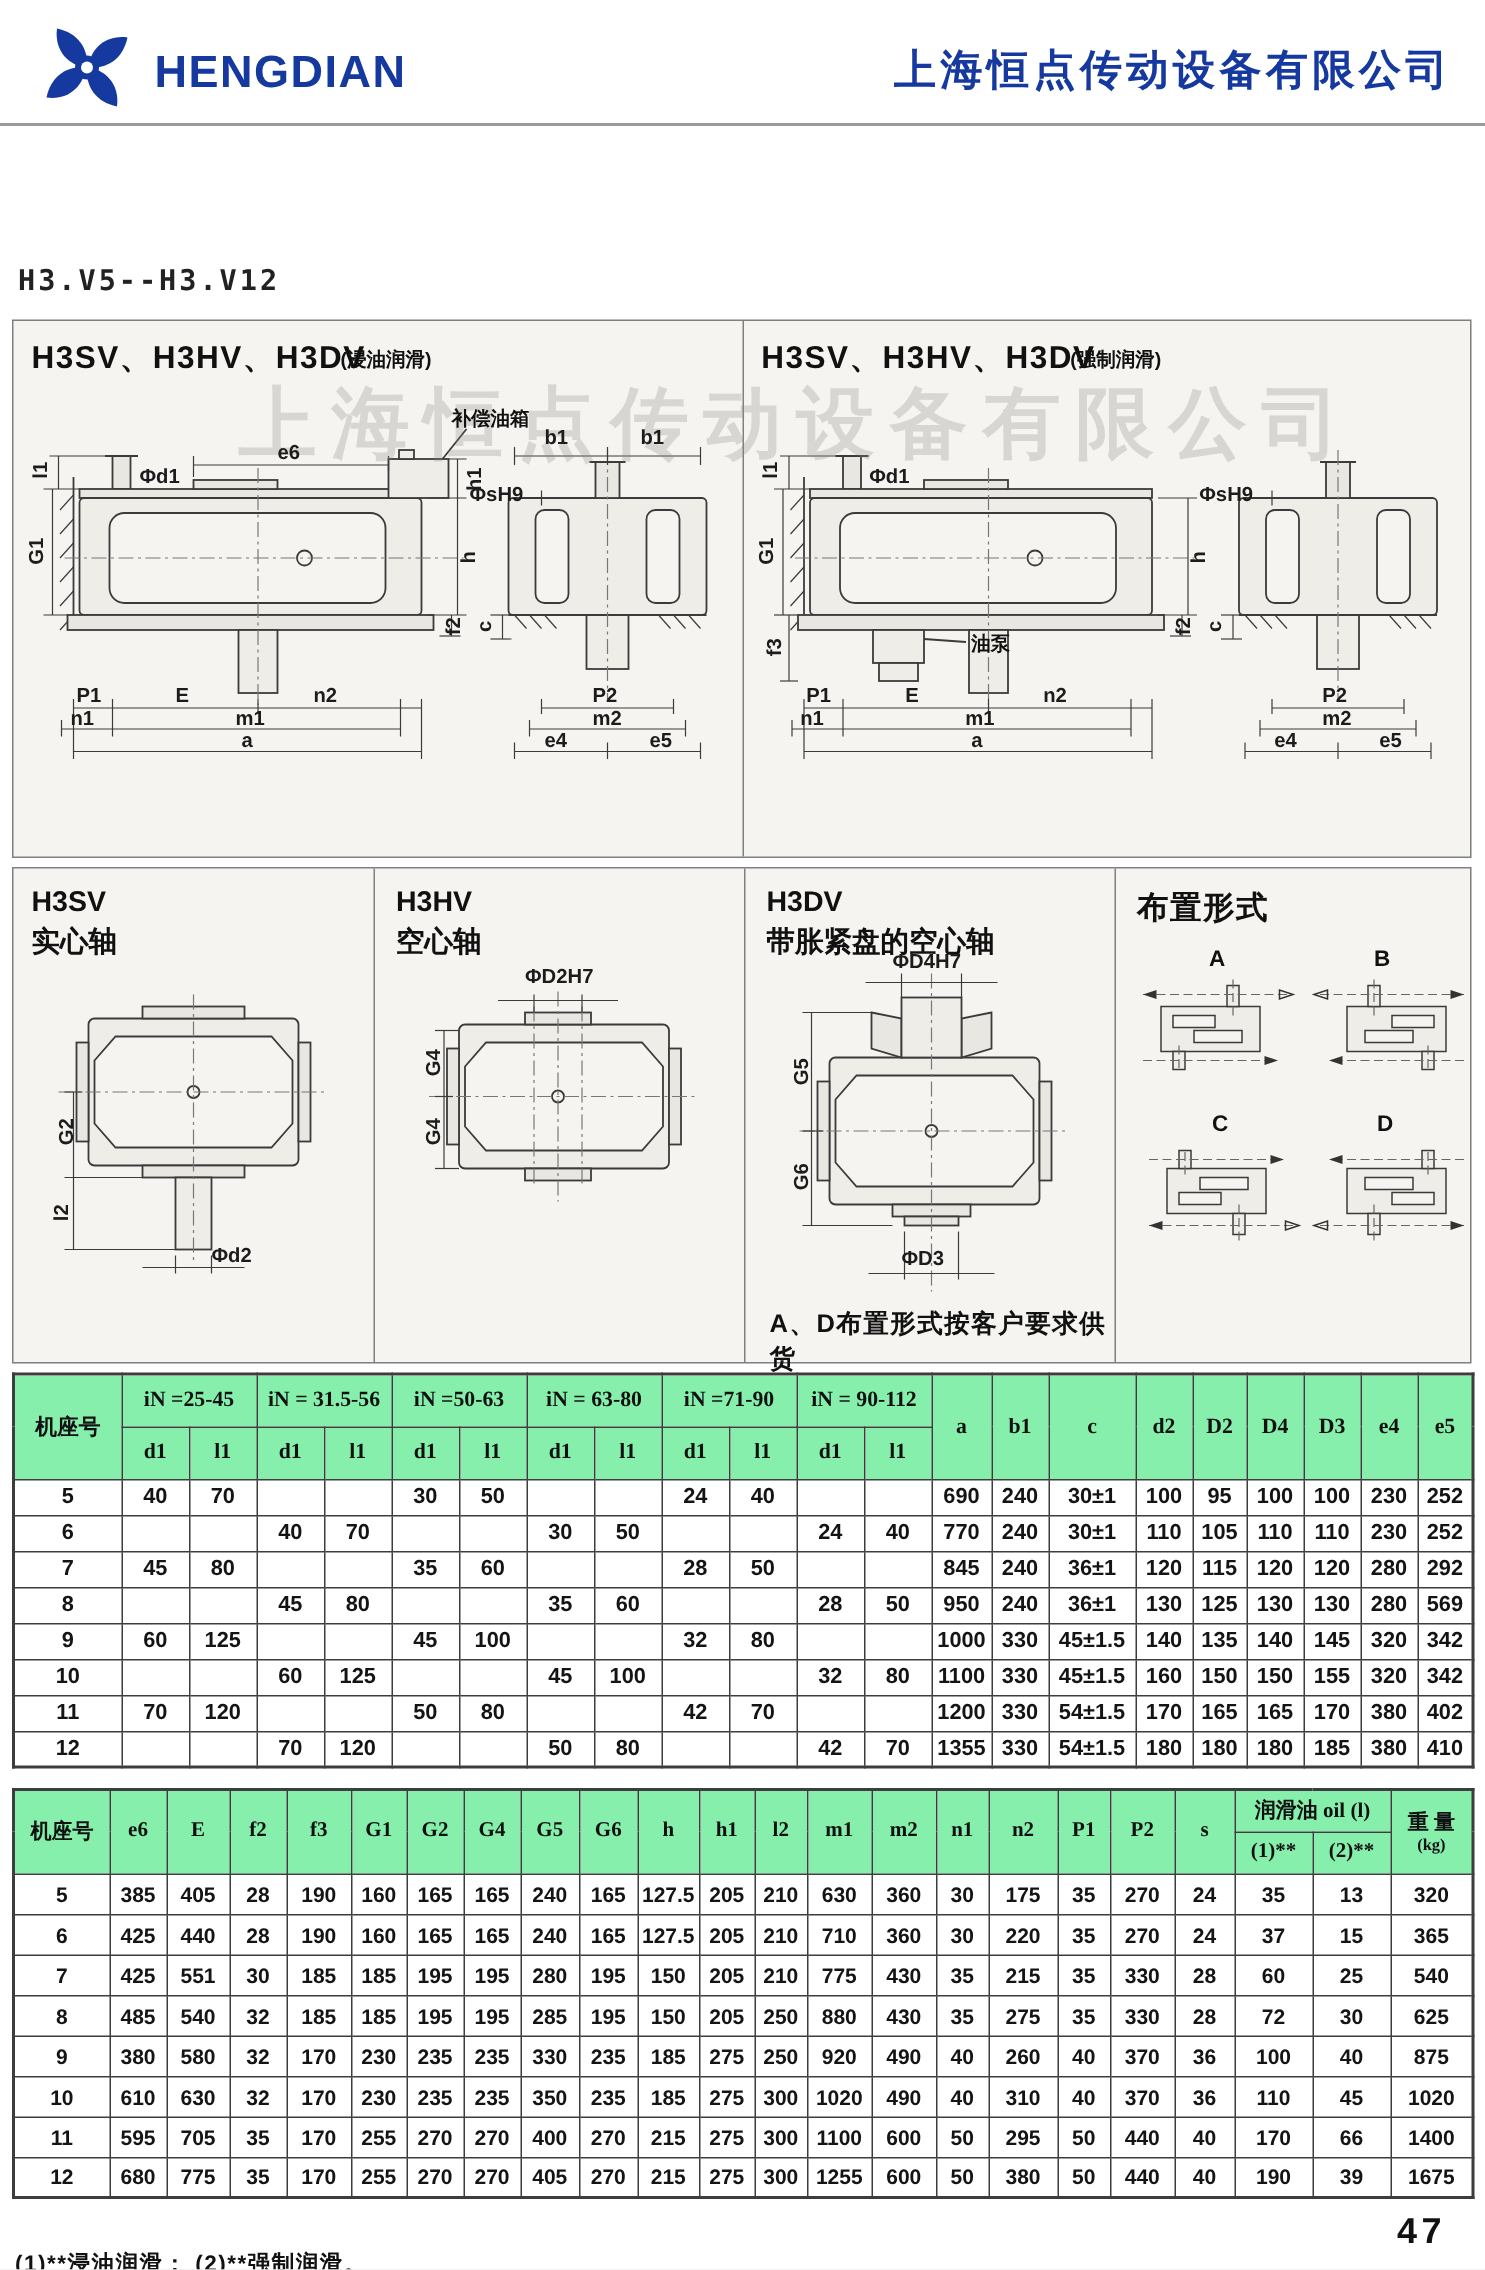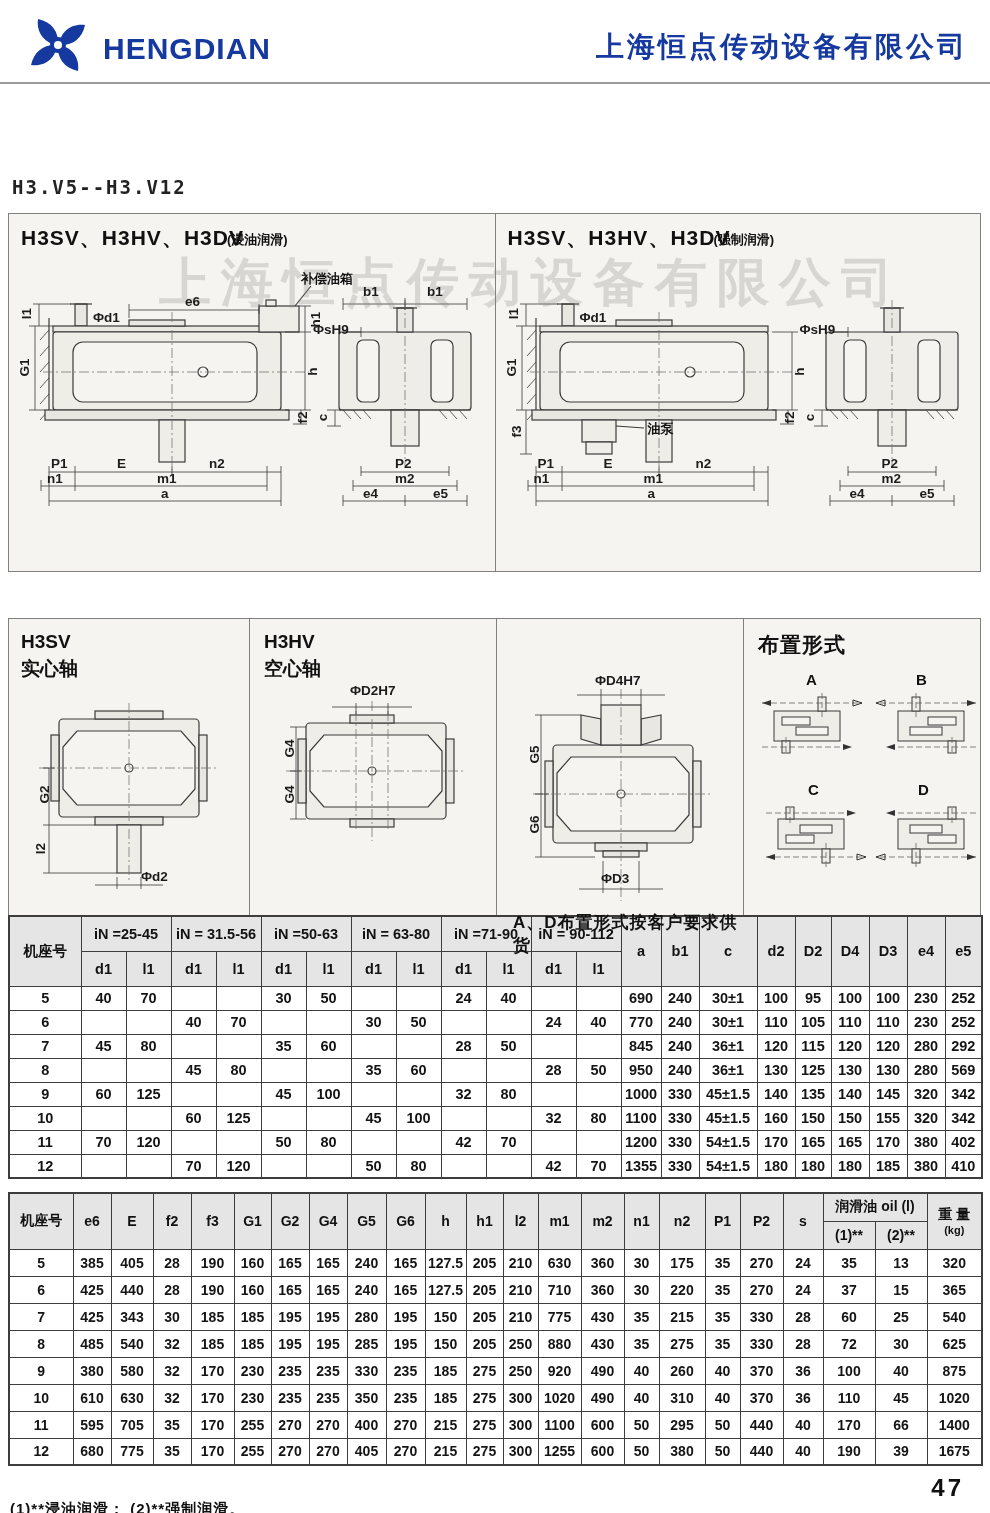--- a/index.html
+++ b/index.html
@@ -10,42 +10,42 @@
 .logo-mark{position:absolute;left:26px;top:14px;}
 .logo-text{position:absolute;left:103px;top:32px;font-size:30px;font-weight:bold;color:#15399f;letter-spacing:1px;}
 .company{position:absolute;right:22px;top:28px;font-size:28px;font-weight:bold;color:#15399f;letter-spacing:3px;}
 .header-rule{position:absolute;left:0;top:82px;width:990px;height:2px;background:#9a9a9a;}
 .titlebar{position:absolute;left:0;top:104px;width:990px;height:37px;background:#c2e4ee;
   font-size:21px;font-weight:bold;line-height:37px;padding-left:10px;letter-spacing:2px;}
 .model-range{position:absolute;left:12px;top:176px;font-family:"DejaVu Sans Mono",monospace;font-size:19px;letter-spacing:2px;font-weight:bold;color:#222;}
 
 .dbox{position:absolute;left:8px;width:973px;border:1px solid #808080;background:#f5f4f1;display:flex;}
 .dbox1{top:213px;height:359px;}
-.dbox2{top:578px;height:331px;margin-top:40px;}
+.dbox2{top:578px;height:331px;}
 .panel{position:relative;height:100%;}
 .panel + .panel{border-left:1px solid #808080;}
 .p-half{width:50%;}
 .pw1{width:240px;}.pw2{width:247px;}.pw3{width:247px;}.pw4{flex:1;}
 .watermark{position:absolute;left:150px;top:34px;font-size:52px;font-weight:bold;color:rgba(135,135,130,0.28);
   letter-spacing:10px;white-space:nowrap;z-index:2;pointer-events:none;}
 .ptitle{position:absolute;font-size:21px;font-weight:bold;letter-spacing:1px;z-index:3;}
 .ptitle2{position:absolute;font-size:19px;font-weight:bold;line-height:1.4;z-index:3;}
 .plube{position:absolute;font-size:13px;font-weight:bold;z-index:3;}
 .dim{position:absolute;font-size:13.5px;font-weight:bold;white-space:nowrap;z-index:3;color:#1c1c1c;}
 .rot{transform:rotate(-90deg);transform-origin:center;}
 .callout{position:absolute;font-size:13px;font-weight:bold;z-index:3;}
 .pnote{position:absolute;font-size:17px;font-weight:bold;z-index:3;letter-spacing:1px;}
 .vlabel{position:absolute;font-size:15px;font-weight:bold;z-index:3;}
 .dsvg{position:absolute;left:0;top:0;z-index:1;}
 
 table{position:absolute;left:8px;border-collapse:collapse;table-layout:fixed;background:#fff;border:2px solid #3d3d3d;}
 .t1{top:915px;width:973px;font-size:14.5px;}
 .t2{top:1192px;width:973px;font-size:14px;}
 th,td{border:1px solid #3d3d3d;text-align:center;padding:0;overflow:hidden;}
-.t1 th,.t2 th{background:#e5e5e5;font-weight:bold;}
+.t1 th,.t2 th{background:#86efac;font-weight:bold;font-family:Liberation Serif, serif;}
 .t1 td,.t2 td{font-weight:bold;color:#141414;}
 .t1 thead tr{height:35px;}
 .t1 tbody tr{height:24px;}
 .t2 thead tr{height:28px;}
 .t2 tbody tr{height:27px;}
 .wt-unit{font-size:11px;}
 .footnote{position:absolute;left:10px;top:1468px;font-size:15px;font-weight:bold;letter-spacing:1px;margin-top:32px;}
 .pageno{position:absolute;right:26px;top:1474px;font-size:24px;font-weight:bold;letter-spacing:3px;}
 </style>
 </head>
@@ -398,20 +398,24 @@
           <line x1="44" y1="96" x2="44" y2="175"></line>
             <line x1="44" y1="175" x2="44" y2="238"></line>
           <line x1="38" y1="96" x2="84" y2="96"></line>
             <line x1="38" y1="175" x2="52" y2="175"></line>
             <line x1="38" y1="238" x2="98" y2="238"></line>
           <line x1="106" y1="242" x2="106" y2="274"></line>
             <line x1="142" y1="242" x2="142" y2="274"></line>
           <line x1="82" y1="270" x2="166" y2="270"></line>
         </g>
       </svg>
+      <div class="ptitle2" style="left:14px;top:10px">
+        <div>H3DV</div>
+        <div>带胀紧盘的空心轴</div>
+      </div>
       <span class="dim" style="left:98px;top:54px">ΦD4H7</span>
       <span class="dim rot" style="left:28px;top:128px">G5</span>
       <span class="dim rot" style="left:28px;top:198px">G6</span>
       <span class="dim" style="left:104px;top:252px">ΦD3</span>
       <div class="pnote" style="left:16px;top:292px">A、D布置形式按客户要求供货</div>
     </div>
 
     <div class="panel pw4">
       <svg class="dsvg" width="238" height="329" viewBox="0 0 238 329">
         <defs>
@@ -806,21 +810,21 @@
           <td>35</td>
           <td>270</td>
           <td>24</td>
           <td>37</td>
           <td>15</td>
           <td>365</td>
         </tr>
         <tr>
           <td>7</td>
           <td>425</td>
-          <td>343</td>
+          <td>551</td>
           <td>30</td>
           <td>185</td>
           <td>185</td>
           <td>195</td>
           <td>195</td>
           <td>280</td>
           <td>195</td>
           <td>150</td>
           <td>205</td>
           <td>210</td>

